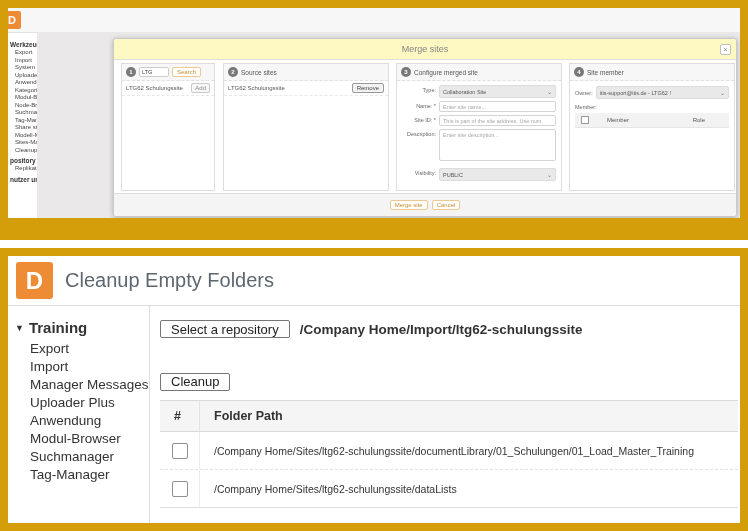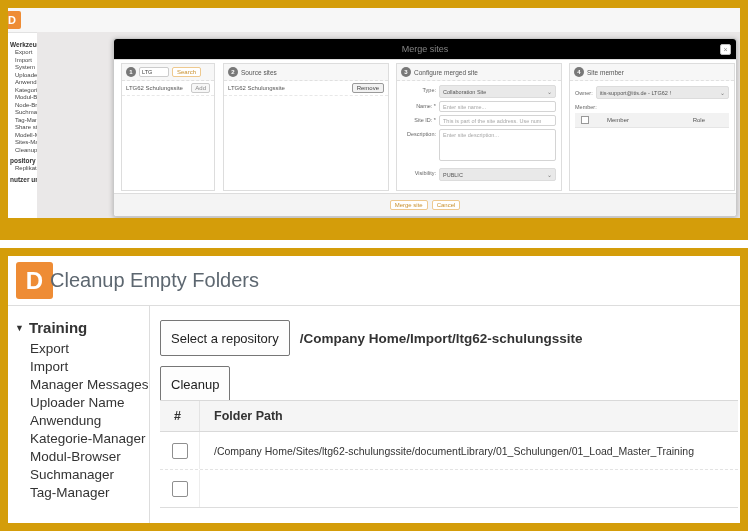--- a/index.html
+++ b/index.html
@@ -15,21 +15,21 @@
   .s1-logo{position:absolute;left:-5px;top:3px;width:18px;height:18px;background:var(--logo);border-radius:2px;
            color:#fff;font-weight:bold;font-size:11px;text-align:center;line-height:18px;}
   .s1-title{position:absolute;left:21px;top:0;line-height:25px;font-size:10px;color:#6a6a6a;}
   .s1-sidebar{position:absolute;left:2px;top:30px;width:106px;font-size:6px;color:#454545;}
   .s1-side-header{font-weight:bold;color:#333;font-size:6.5px;line-height:8px;margin-top:3px;white-space:nowrap;overflow:hidden;}
   .s1-side-item{padding-left:5px;line-height:7.5px;white-space:nowrap;overflow:hidden;}
   .s1-backdrop{position:absolute;left:29px;top:24px;right:0;bottom:0;background:#eae8e8;}
 
   .dialog{position:absolute;left:105px;top:30px;width:624px;height:179px;box-sizing:border-box;background:#fff;
           border:1px solid #c9c9c9;border-radius:3px;box-shadow:0 1px 5px rgba(0,0,0,.25);}
-  .dlg-bar{position:absolute;left:0;top:0;right:0;height:20px;background:#000000;border-bottom:1px solid #ddd;border-radius:3px 3px 0 0;}
+  .dlg-bar{position:absolute;left:0;top:0;right:0;height:20px;background:#fef9c3;border-bottom:1px solid #ddd;border-radius:3px 3px 0 0;}
   .dlg-title{text-align:center;line-height:20px;font-size:9px;color:#848484;}
   .dlg-close{position:absolute;right:5px;top:5px;width:11px;height:11px;box-sizing:border-box;border:1px solid #bfbfbf;
              border-radius:2px;background:#fff;font-size:7px;line-height:9px;text-align:center;color:#888;padding:0;}
   .panel{position:absolute;top:24px;height:128px;box-sizing:border-box;border:1px solid #ddd;background:#fff;overflow:hidden;}
   #p1{left:7px;width:94px;} #p2{left:109px;width:166px;} #p3{left:282px;width:166px;} #p4{left:455px;width:166px;}
   .phead{height:16px;background:#f7f7f7;border-bottom:1px dashed #e0e0e0;display:flex;align-items:center;gap:3px;padding:0 4px;}
   .pnum{width:10px;height:10px;border-radius:50%;background:#787878;color:#fff;font-size:6px;font-weight:bold;
         text-align:center;line-height:10px;flex:0 0 auto;}
   .ptitle{font-size:6.5px;color:#555;white-space:nowrap;}
   .mini-input{height:10px;width:30px;border:1px solid #ccc;border-radius:2px;font-size:5.5px;padding:0 2px;
@@ -56,31 +56,31 @@
                 border-bottom:1px solid #e5e5e5;font-size:6px;color:#555;}
   .cb-small{width:6px;height:6px;border:1px solid #999;background:#fff;margin-left:6px;flex:0 0 auto;}
   .colM{margin-left:18px;} .colR{margin-left:auto;margin-right:24px;}
   .dlg-footer{position:absolute;left:0;bottom:0;right:0;height:22px;background:#f4f4f4;border-top:1px solid #ddd;
               display:flex;align-items:center;justify-content:center;gap:4px;border-radius:0 0 3px 3px;}
 
   
   .s2-header{position:absolute;left:0;top:0;right:0;height:49px;background:#fff;border-bottom:1px solid #ddd;}
   .s2-logo{position:absolute;left:8px;top:6px;width:37px;height:37px;background:var(--logo);border-radius:3px;
            color:#fff;font-weight:bold;font-size:24px;text-align:center;line-height:37px;}
-  .s2-title{position:absolute;left:42px;top:0;line-height:49px;font-size:20px;color:#5d6770;}
+  .s2-title{position:absolute;left:57px;top:0;line-height:49px;font-size:20px;color:#5d6770;}
   .s2-sidebar{position:absolute;left:0;top:50px;bottom:0;width:142px;box-sizing:border-box;border-right:1px solid #ddd;padding-top:12px;}
   .s2-side-header{display:flex;align-items:center;gap:5px;padding-left:7px;font-size:15px;font-weight:bold;color:#333;line-height:20px;}
   .s2-tri{font-size:9px;color:#333;}
   .s2-items{padding-left:22px;font-size:13.5px;color:#333;line-height:18px;margin-top:2px;}
   .s2-main{position:absolute;left:142px;top:50px;right:0;bottom:0;}
   .btn2{border:1px solid #767676;background:#fdfdfd;color:#222;font-size:13px;font-family:inherit;border-radius:2px;
-        height:36px;padding:0 10px;}
+        height:18px;padding:0 10px;}
   .repo-row{position:absolute;left:10px;top:14px;display:flex;align-items:center;gap:10px;white-space:nowrap;}
   .repo-path{font-weight:bold;font-size:13.5px;color:#333;}
-  .cleanup-pos{position:absolute;left:10px;top:60px;}
+  .cleanup-pos{position:absolute;left:10px;top:66px;}
   .s2-table{position:absolute;left:10px;top:94px;right:2px;}
   .t-head{display:flex;height:30px;background:#f5f5f5;border-top:1px solid #d9d9d9;border-bottom:1px solid #d9d9d9;
           align-items:center;font-weight:bold;font-size:12.5px;color:#333;}
   .t-col-num{width:40px;height:100%;box-sizing:border-box;padding-left:14px;border-right:1px solid #e3e3e3;
              display:flex;align-items:center;}
   .t-col-path{padding-left:14px;text-align:center;}
   .t-row{display:flex;height:37px;align-items:center;border-bottom:1px dashed #e3e3e3;font-size:10.5px;color:#333;}
   .t-row.last{border-bottom:1px solid #ddd;}
   .t-cell-cb{width:40px;height:100%;box-sizing:border-box;border-right:1px solid #ededed;display:flex;align-items:center;justify-content:center;}
   .cb2{width:14px;height:14px;border:1px solid #8f8f8f;border-radius:2px;background:#fff;}
@@ -222,23 +222,22 @@
 
     <div class="s2-sidebar">
       <div class="s2-side-header">
         <span class="s2-tri">▼</span>
         <span>Training</span>
       </div>
       <div class="s2-items">
         <div>Export</div>
         <div>Import</div>
         <div>Manager Messages</div>
-        <div>Uploader Name</div>
+        <div>Uploader Plus</div>
         <div>Anwendung</div>
-        <div>Kategorie-Manager</div>
         <div>Modul-Browser</div>
         <div>Suchmanager</div>
         <div>Tag-Manager</div>
       </div>
     </div>
 
     <div class="s2-main">
       <div class="repo-row">
         <button class="btn2">Select a repository</button>
         <span class="repo-path">/Company Home/Import/ltg62-schulungssite</span>
@@ -255,18 +254,19 @@
         <div class="t-row">
           <div class="t-cell-cb">
             <span class="cb2"></span>
           </div>
           <div class="t-cell-path">/Company Home/Sites/ltg62-schulungssite/documentLibrary/01_Schulungen/01_Load_Master_Training</div>
         </div>
         <div class="t-row last">
           <div class="t-cell-cb">
             <span class="cb2"></span>
           </div>
+          <div class="t-cell-path">/Company Home/Sites/ltg62-schulungssite/dataLists</div>
         </div>
       </div>
     </div>
   </div>
 
 </div>
 
 </body></html>

